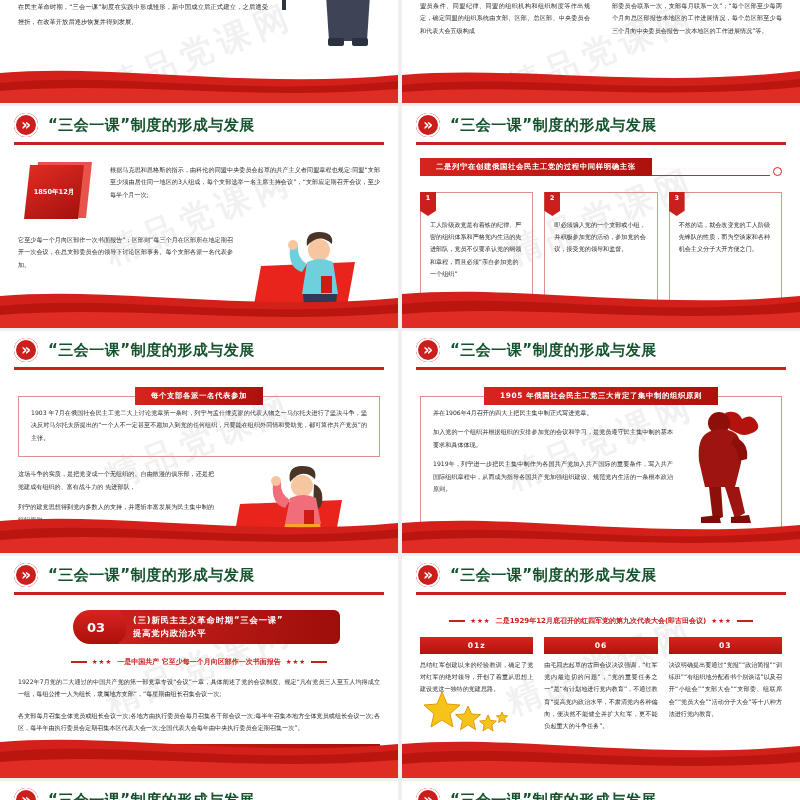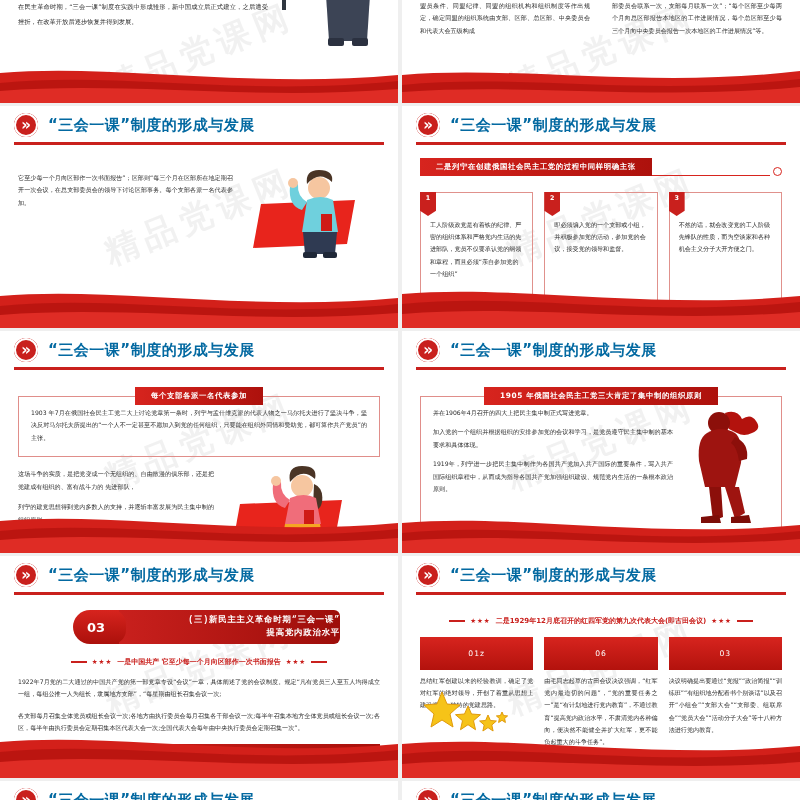--- a/index.html
+++ b/index.html
@@ -31,21 +31,21 @@
   }
   .chev{
     width:24px;height:24px;border-radius:50%;
     background:#c9201d;color:#fff;
     display:flex;align-items:center;justify-content:center;
     font-size:15px;font-weight:bold;line-height:1;
     flex:0 0 auto;
     box-shadow:inset 0 0 0 2px #fff, inset 0 0 0 3px #c9201d;
   }
   .shead .stitle{
-    color:#0369a1;font-weight:bold;font-size:15px;letter-spacing:.5px;
+    color:#14532d;font-weight:bold;font-size:15px;letter-spacing:.5px;
     white-space:nowrap;
   }
   .hrule{
     position:absolute;left:14px;right:14px;top:36px;
     height:2.5px;background:#c9201d;
   }
   
   .ribbon{
     position:absolute;left:0;right:0;bottom:0;height:44px;
     overflow:hidden;pointer-events:none;
@@ -130,42 +130,42 @@
   }
   .badgebar .circ:after{
     content:"";position:absolute;right:-7px;top:0;width:14px;height:34px;
     background:linear-gradient(180deg,#d7241e,#ab100b);
     border-radius:0 17px 17px 0;z-index:-1;
   }
   .badgebar .bar{
     flex:1;background:linear-gradient(90deg,#c9201d,#9d0e0a);
     border-radius:0 6px 6px 0;
     color:#fff;font-weight:bold;font-size:8.4px;line-height:1.5;
-    display:flex;flex-direction:column;align-items:flex-end;justify-content:center;
-    padding-left:14px;letter-spacing:.8px;font-family:Liberation Mono, monospace;
+    display:flex;flex-direction:column;align-items:flex-start;justify-content:center;
+    padding-left:14px;letter-spacing:.8px;
   }
   .starcap{
     display:flex;align-items:center;justify-content:center;gap:5px;
     margin-top:13px;color:#c9201d;font-weight:bold;font-size:7px;
     white-space:nowrap;
   }
   .starcap .ln{width:16px;height:1.4px;background:#c9201d;}
   .starcap .st{letter-spacing:1px;font-size:6.5px;}
   .endband{
     background:linear-gradient(90deg,#d7241e,#a8100b);
     color:#fff;font-size:7px;font-weight:bold;letter-spacing:2.6px;
     text-align:center;padding:5px 0;margin-top:9px;
   }
   
   .cols3{display:flex;gap:11px;margin-top:11px;}
   .col3{flex:1;}
   .col3 .hd{
     background:linear-gradient(180deg,#d7241e,#b3120d);
-    color:#fff;text-align:center;font-weight:normal;font-size:7.6px;
-    padding:12px 0;letter-spacing:1px;
+    color:#fff;text-align:center;font-weight:bold;font-size:7.6px;
+    padding:4px 0;letter-spacing:1px;
   }
   .col3 .bd{font-size:6.1px;line-height:2.0;color:#2b2b2b;text-align:justify;padding-top:5px;}
   .starsart{position:absolute;left:22px;bottom:44px;width:92px;height:44px;}
   
   .wm{
     position:absolute;inset:0;pointer-events:none;
     display:flex;align-items:center;justify-content:center;
     color:rgba(120,120,120,.10);font-size:34px;font-weight:bold;
     transform:rotate(-22deg);letter-spacing:6px;
   }
@@ -219,20 +219,29 @@
 
   <div class="slide">
     <div class="wm">精品党课网</div>
     <div class="shead">
       <div class="chev">»</div>
       <div class="stitle">“三会一课”制度的形成与发展</div>
     </div>
     <div class="hrule"></div>
 
     <div class="body" style="padding-top:16px;">
+      <div style="display:flex;gap:14px;align-items:flex-start;">
+        <div class="book">
+          <div class="b2"></div>
+          <div class="b1">
+              <span class="blabel">1850年12月</span>
+            </div>
+        </div>
+        <div class="ptext" style="flex:1;padding-top:4px;">根据马克思和恩格斯的指示，由科伦的同盟中央委员会起草的共产主义者同盟章程也规定:同盟“支部至少须由居住同一地区的3人组成，每个支部选举一名主席主持会议”，“支部应定期召开会议，至少每半个月一次;</div>
+      </div>
       <div style="display:flex;gap:10px;margin-top:12px;align-items:flex-start;">
         <div class="ptext" style="width:215px;">它至少每一个月向区部作一次书面报告”；区部则“每三个月在区部所在地定期召开一次会议，在总支部委员会的领导下讨论区部事务。每个支部各派一名代表参加。</div>
         <svg style="width:130px;height:96px;margin-top:-6px;" viewBox="0 0 130 96">
           <path d="M18 38 L112 34 L104 78 L10 82 Z" fill="#e8241c"></path>
           <circle cx="76" cy="22" r="11" fill="#f6c6a0"></circle>
           <path d="M64 18 q12 -14 25 -2 q2 -12 -13 -12 q-14 0 -12 14z" fill="#4a3425"></path>
           <path d="M64 34 q14 -6 26 0 l5 32 -36 0z" fill="#6fd0dd"></path>
           <path d="M64 36 q-10 -6 -9 -18 l-8 2 q-2 20 12 24z" fill="#6fd0dd"></path>
           <circle cx="50" cy="17" r="5" fill="#f6c6a0"></circle>
           <rect x="78" y="48" width="11" height="17" fill="#cf1b16"></rect>

